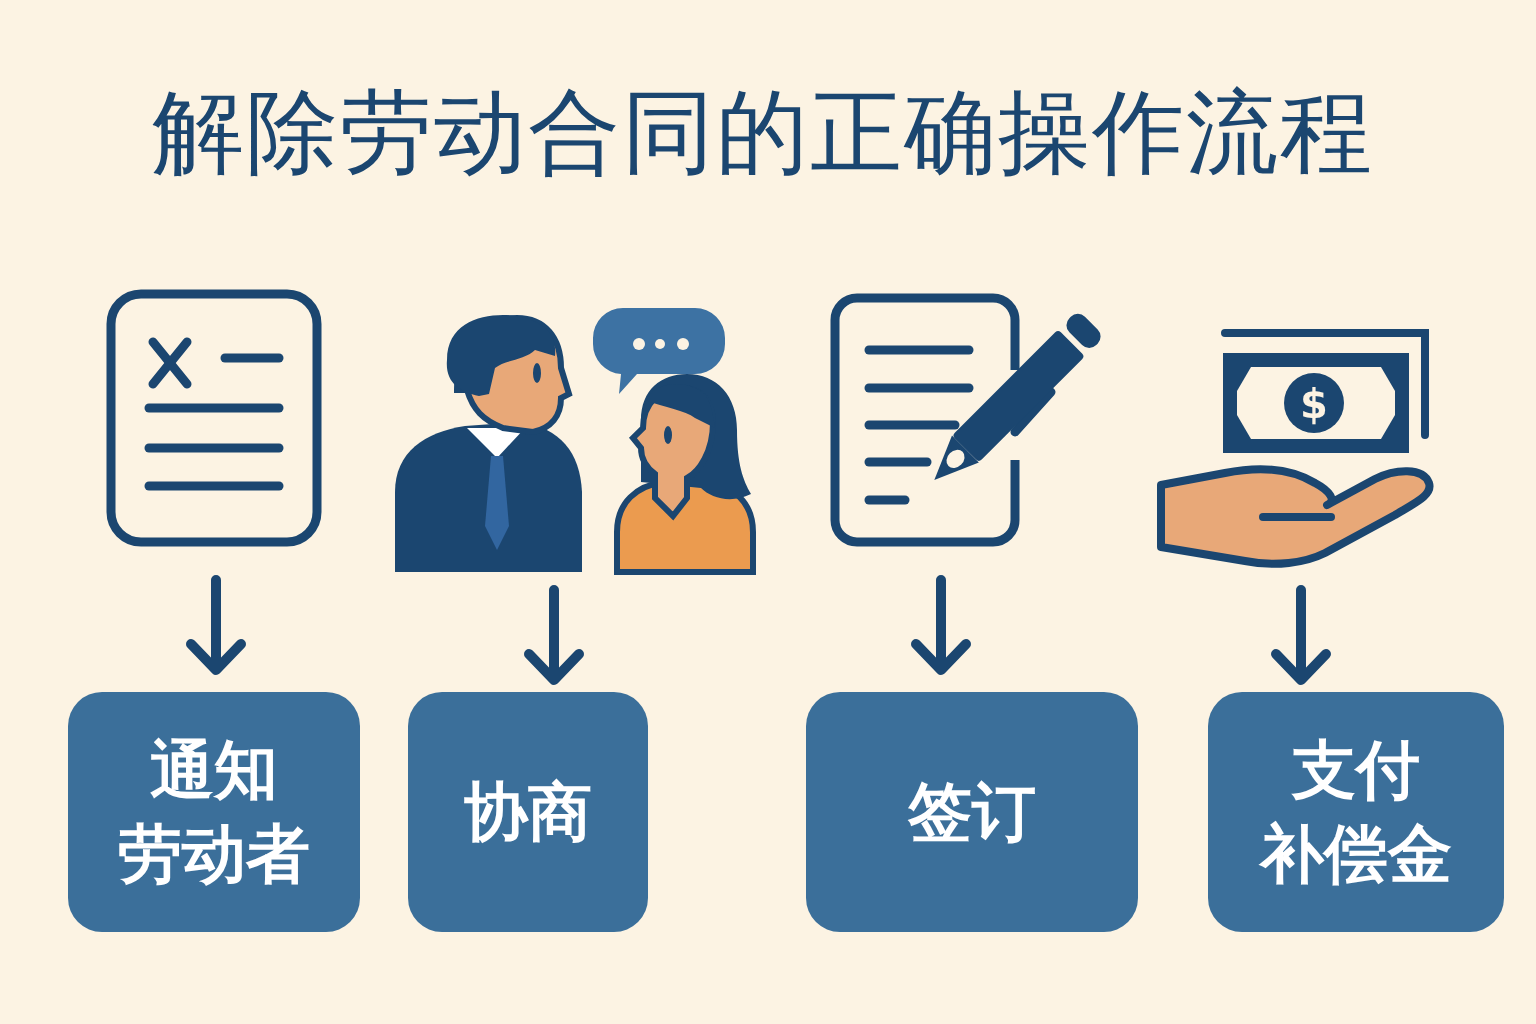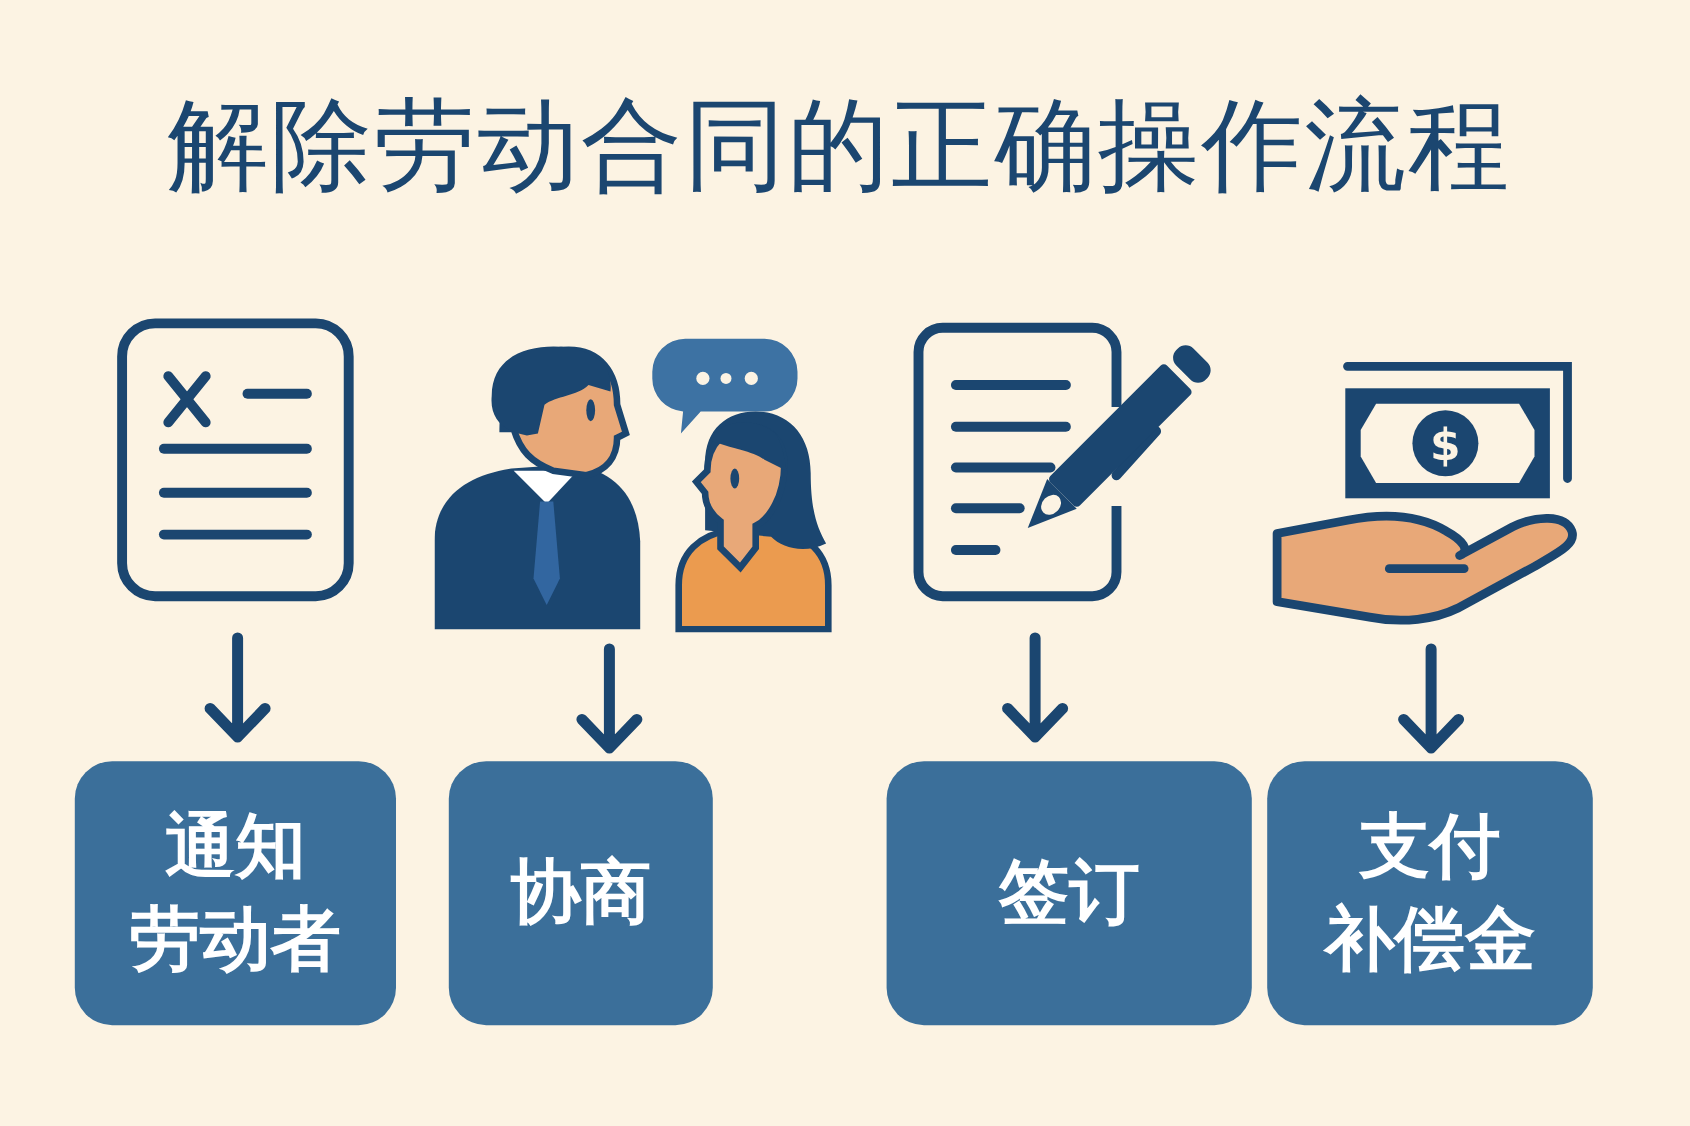--- a/index.html
+++ b/index.html
@@ -126,16 +126,16 @@
 <div class="step-box" style="left:68px;width:292px">
   <span>通知</span>
   <span>劳动者</span>
 </div>
 <div class="step-box" style="left:408px;width:240px">
   <span>协商</span>
 </div>
 <div class="step-box" style="left:806px;width:332px">
   <span>签订</span>
 </div>
-<div class="step-box" style="left:1152px;width:296px">
+<div class="step-box" style="left:1208px;width:296px">
   <span>支付</span>
   <span>补偿金</span>
 </div>
 
 </body></html>

